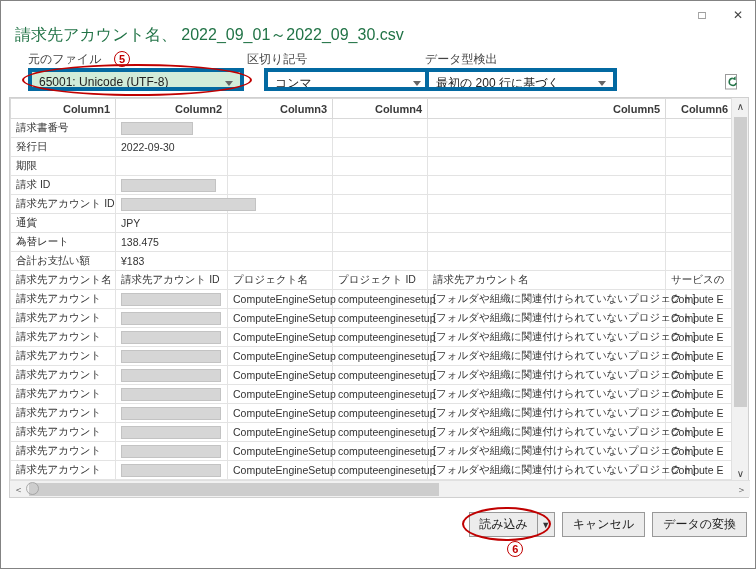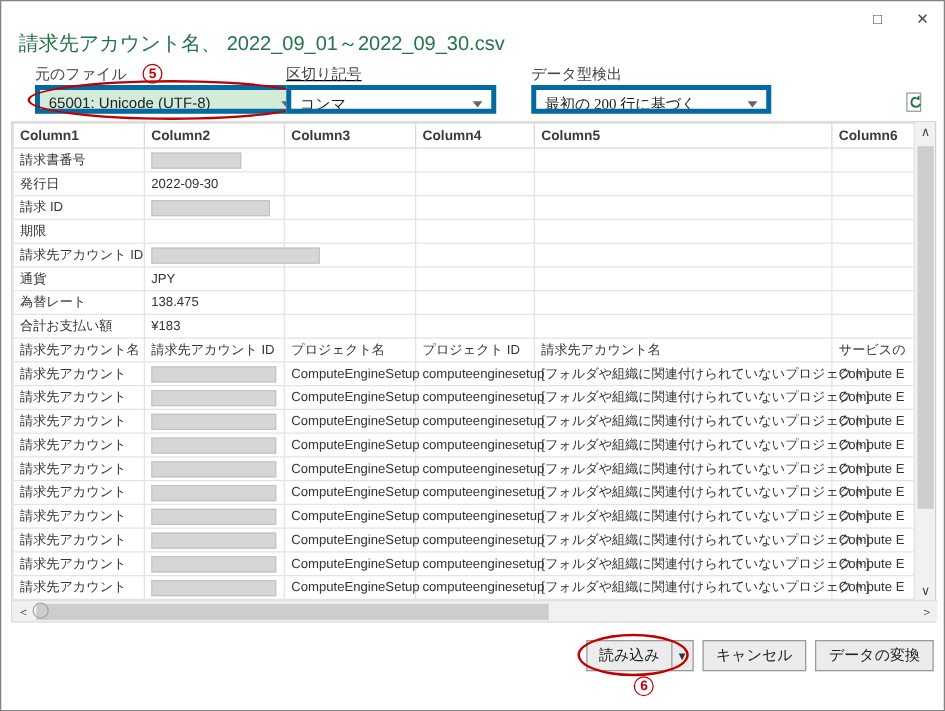--- a/index.html
+++ b/index.html
@@ -25,37 +25,37 @@
     position:relative; height:23px; background:#fff; border:4px solid #0369a1;
     font-size:12px; color:#222; padding:3px 20px 0 7px; white-space:nowrap; overflow:hidden;
   }
   .select.green { background:#d2ecd9; }
   .select .dd-arrow {
     position:absolute; right:7px; top:9px; width:0; height:0;
     border-left:4px solid transparent; border-right:4px solid transparent;
     border-top:5px solid #666;
   }
   .f1 { left:27px; }  .f1 .select { width:216px; }
-  .f2 { left:228px;text-decoration:underline; } .f2 .select { width:168px; }
-  .f3 { left:424px;font-family:Liberation Serif, serif; } .f3 .select { width:192px; }
+  .f2 { left:246px; } .f2 .select { width:168px;margin-left:17px; }
+  .f3 { left:424px; } .f3 .select { width:192px; }
   .refresh { position:absolute; right:12px; top:70px; width:22px; height:22px;
              display:flex; align-items:center; justify-content:center; cursor:pointer; }
 
   
   .grid {
     position:absolute; left:8px; top:96px; width:740px; height:401px;
     border:1px solid #d0d0d0; background:#fff;
   }
   table { border-collapse:collapse; table-layout:fixed; width:723px; }
   th, td {
     border:1px solid #e3e3e3; height:19px; padding:0 5px;
     font-size:10.5px; color:#333; text-align:left;
     white-space:nowrap; overflow:hidden; vertical-align:middle;
   }
-  thead th { height:20px; font-weight:bold; text-align:left; color:#3a3a3a;
+  thead th { height:20px; font-weight:bold; text-align:right; color:#3a3a3a;
              background:#fff; border-color:#d9d9d9; font-size:11px; }
   td { overflow:visible; }
   .redact { height:13px; background:#d6d6d6; border:1px solid #c3c3c3; position:relative; z-index:2; }
 
   
   .vscroll { position:absolute; right:0; top:0; width:17px; height:384px; background:#f1f1f1;
              border-left:1px solid #e0e0e0; }
   .hscroll { position:absolute; left:0; bottom:0; width:740px; height:17px; background:#f1f1f1;
              border-top:1px solid #e0e0e0; }
   .sb-arrow { position:absolute; width:17px; height:17px; display:flex; align-items:center;
@@ -169,32 +169,32 @@
           </tr>
           <tr>
             <td>発行日</td>
             <td>2022-09-30</td>
             <td></td>
             <td></td>
             <td></td>
             <td></td>
           </tr>
           <tr>
+            <td>期限</td>
+            <td></td>
+            <td></td>
+            <td></td>
+            <td></td>
+            <td></td>
+          </tr>
+          <tr>
             <td>請求 ID</td>
             <td>
               <div class="redact" style="width: 95px;"></div>
             </td>
-            <td></td>
-            <td></td>
-            <td></td>
-            <td></td>
-          </tr>
-          <tr>
-            <td>期限</td>
-            <td></td>
             <td></td>
             <td></td>
             <td></td>
             <td></td>
           </tr>
           <tr>
             <td>請求先アカウント ID</td>
             <td>
               <div class="redact" style="width: 135px;"></div>
             </td>

